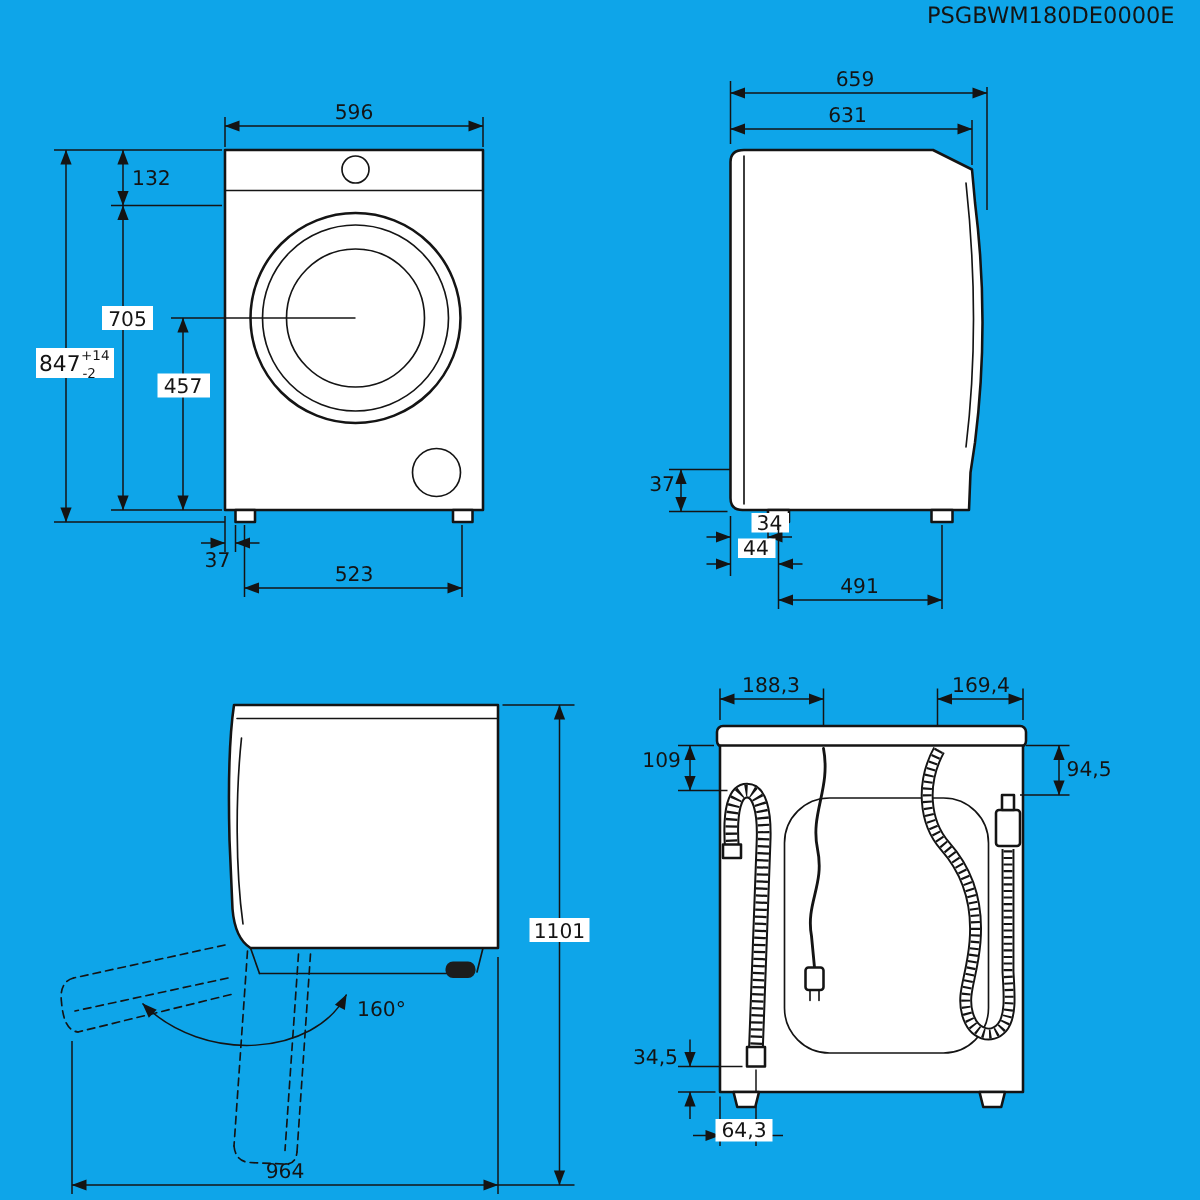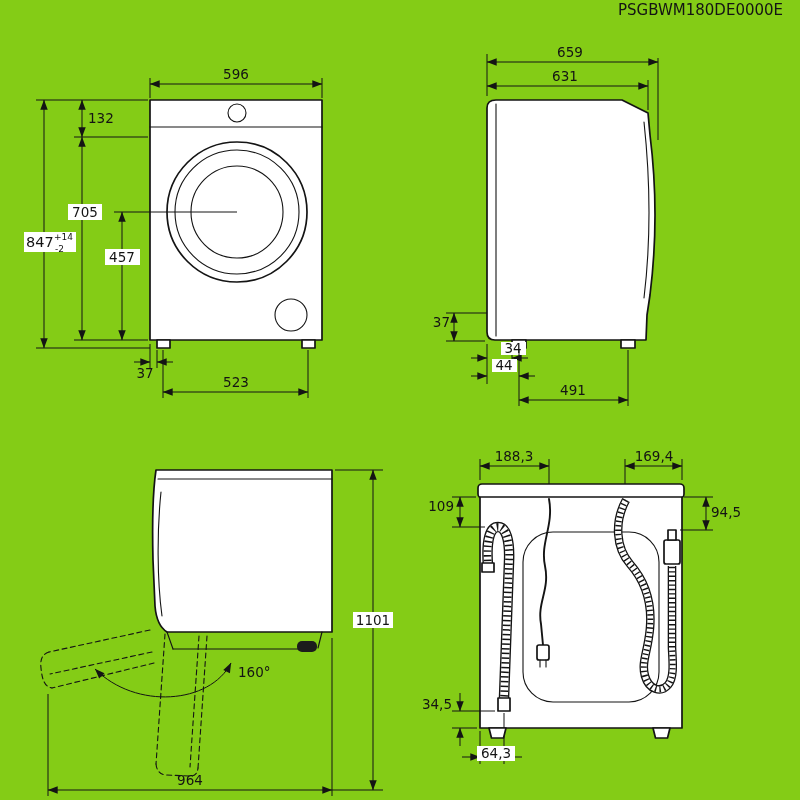--- a/index.html
+++ b/index.html
@@ -1,16 +1,16 @@
 <!DOCTYPE html>
 <html><head>
 <meta charset="utf-8">
 <style>
   html,body{margin:0;padding:0;background:#fff}
-  .stage{position:relative;width:800px;height:800px;background:#84cc16;overflow:hidden;
+  .stage{position:relative;width:800px;height:800px;background:#0ea5e9;overflow:hidden;
          font-family:"DejaVu Sans","Liberation Sans",sans-serif}
   svg{position:absolute;left:0;top:0}
   svg text{font-family:"DejaVu Sans","Liberation Sans",sans-serif;font-size:13.5px;fill:#141414}
   .tt{font-size:15px}
   .big{font-size:14.5px}
   .sup{font-size:9px}
   .ol{fill:none;stroke:#141414;stroke-width:1.7;stroke-linejoin:round;stroke-linecap:round}
   .olw{fill:#ffffff;stroke:#141414;stroke-width:1.7;stroke-linejoin:round}
   .ol2{fill:none;stroke:#141414;stroke-width:1.1;stroke-linejoin:round;stroke-linecap:round}
   .dim{fill:none;stroke:#141414;stroke-width:1}

